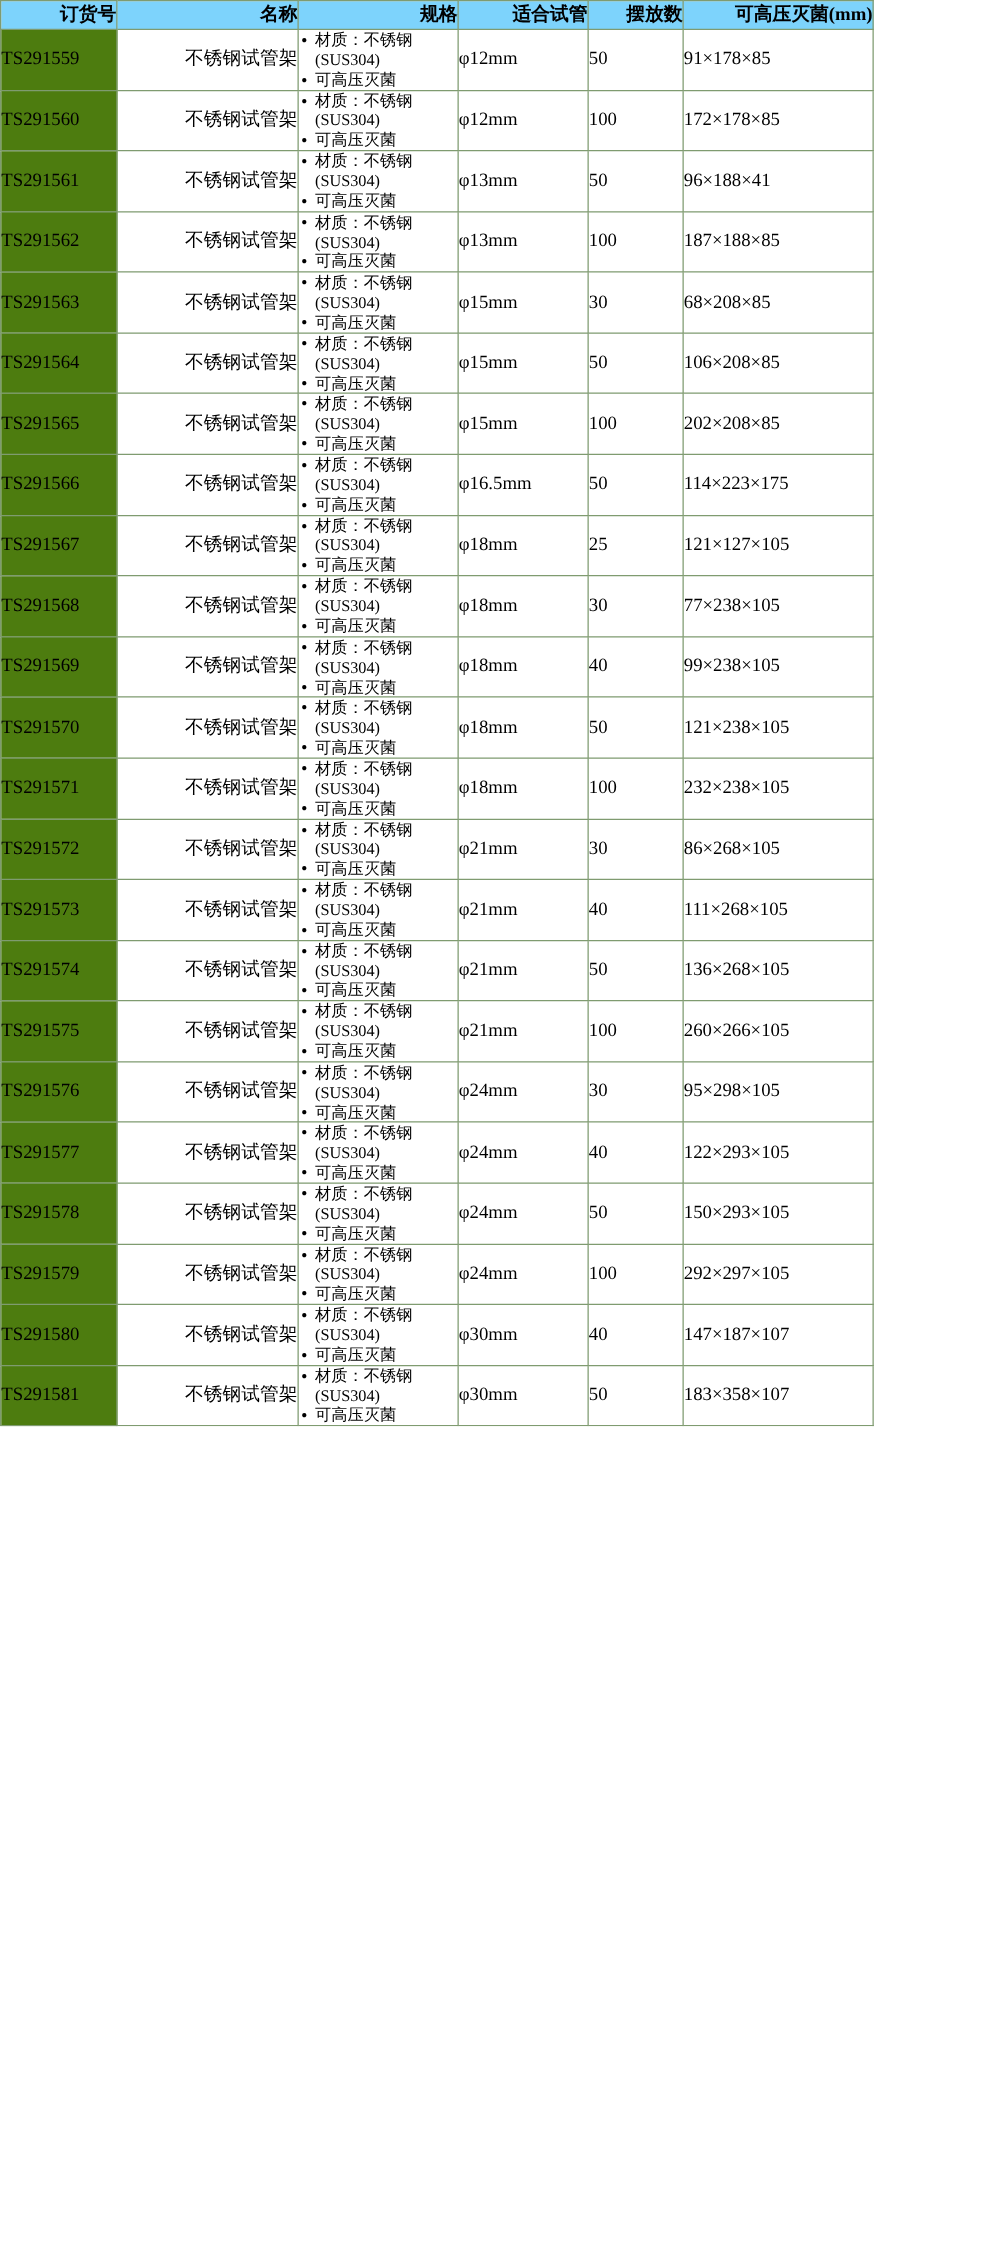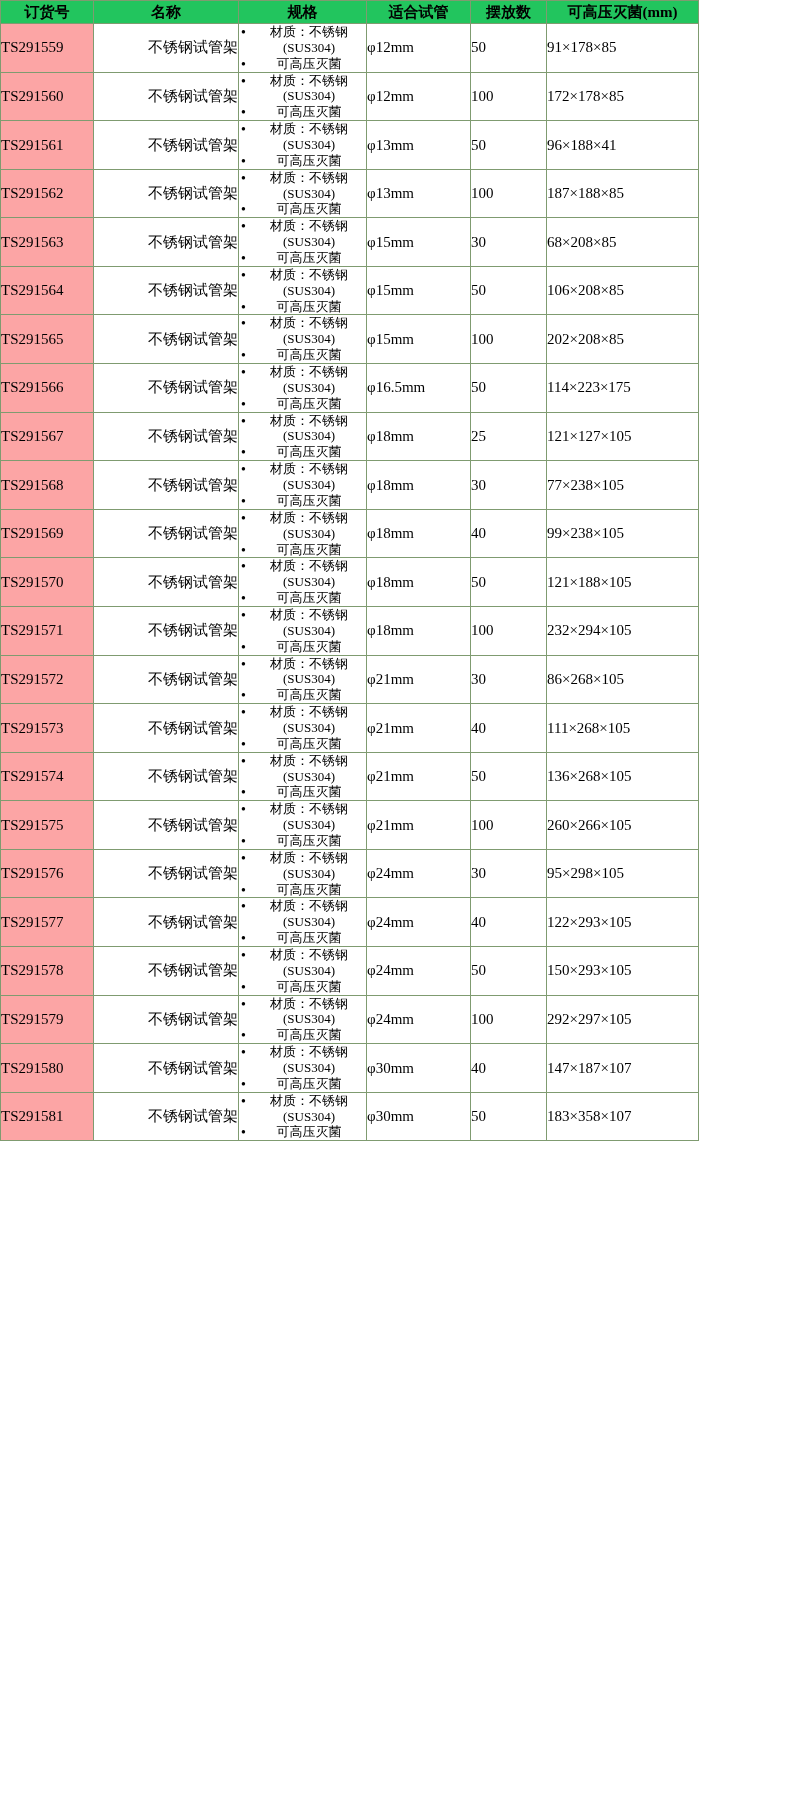--- a/index.html
+++ b/index.html
@@ -20,48 +20,47 @@
   }
   table.spec-table th,
   table.spec-table td {
     border: 1px solid #7f9b70;
     padding: 0;
     vertical-align: middle;
     font-size: 15px;
     line-height: 1.25;
   }
   thead th {
-    background: #22c55e;
+    background: #7dd3fc;
     font-weight: bold;
-    text-align: center;
+    text-align: right;
     height: 22px;
     padding: 1px 3px 2px 3px;
     white-space: nowrap;
   }
   
   col.c-code  { width: 93px; }
   col.c-name  { width: 145px; }
   col.c-spec  { width: 128px; }
   col.c-tube  { width: 104px; }
   col.c-count { width: 76px; }
   col.c-dim   { width: 152px; }
 
   td.code {
-    background: #fca5a5;
+    background: #4d7c0f;
     padding-left: 3px;
     white-space: nowrap;
   }
   td.name {
     padding-left: 3px;
     white-space: nowrap;
     text-align: right;
   }
   td.spec {
     padding: 2px 2px 2px 4px;
-    text-align: center;
   }
   td.spec ul {
     margin: 0;
     padding: 0 0 0 13px;
     list-style: none;
   }
   td.spec li {
     position: relative;
     font-size: 13px;
     line-height: 1.22;
@@ -273,35 +272,35 @@
         <td class="name">不锈钢试管架</td>
         <td class="spec">
           <ul>
             <li>材质：不锈钢</li>
             <li class="cont">(SUS304)</li>
             <li>可高压灭菌</li>
           </ul>
         </td>
         <td class="tube">φ18mm</td>
         <td class="count">50</td>
-        <td class="dim">121×188×105</td>
+        <td class="dim">121×238×105</td>
       </tr>
       <tr>
         <td class="code">TS291571</td>
         <td class="name">不锈钢试管架</td>
         <td class="spec">
           <ul>
             <li>材质：不锈钢</li>
             <li class="cont">(SUS304)</li>
             <li>可高压灭菌</li>
           </ul>
         </td>
         <td class="tube">φ18mm</td>
         <td class="count">100</td>
-        <td class="dim">232×294×105</td>
+        <td class="dim">232×238×105</td>
       </tr>
       <tr>
         <td class="code">TS291572</td>
         <td class="name">不锈钢试管架</td>
         <td class="spec">
           <ul>
             <li>材质：不锈钢</li>
             <li class="cont">(SUS304)</li>
             <li>可高压灭菌</li>
           </ul>

